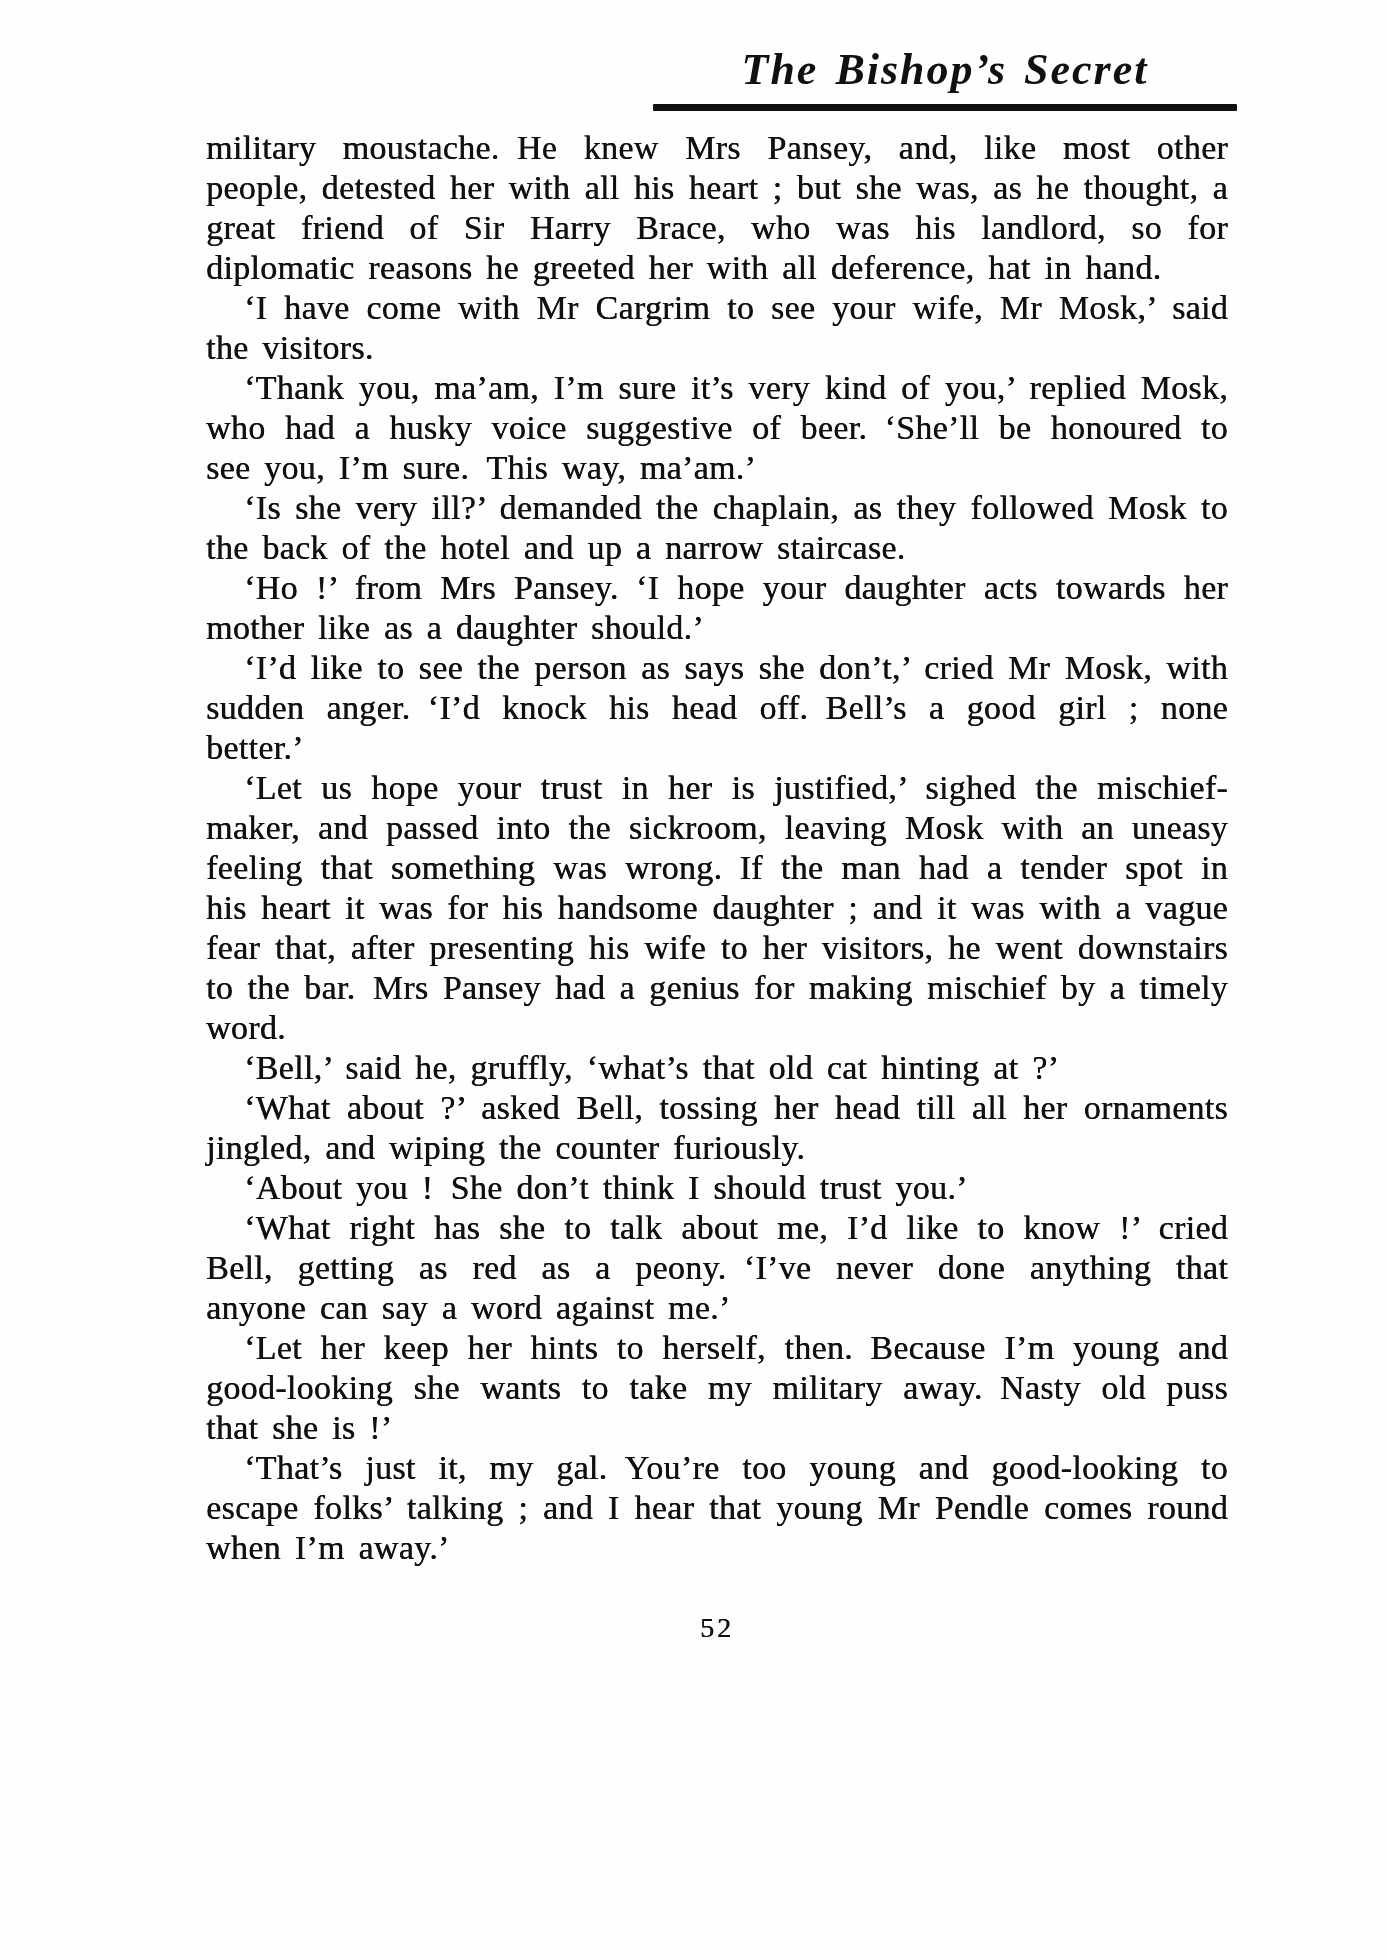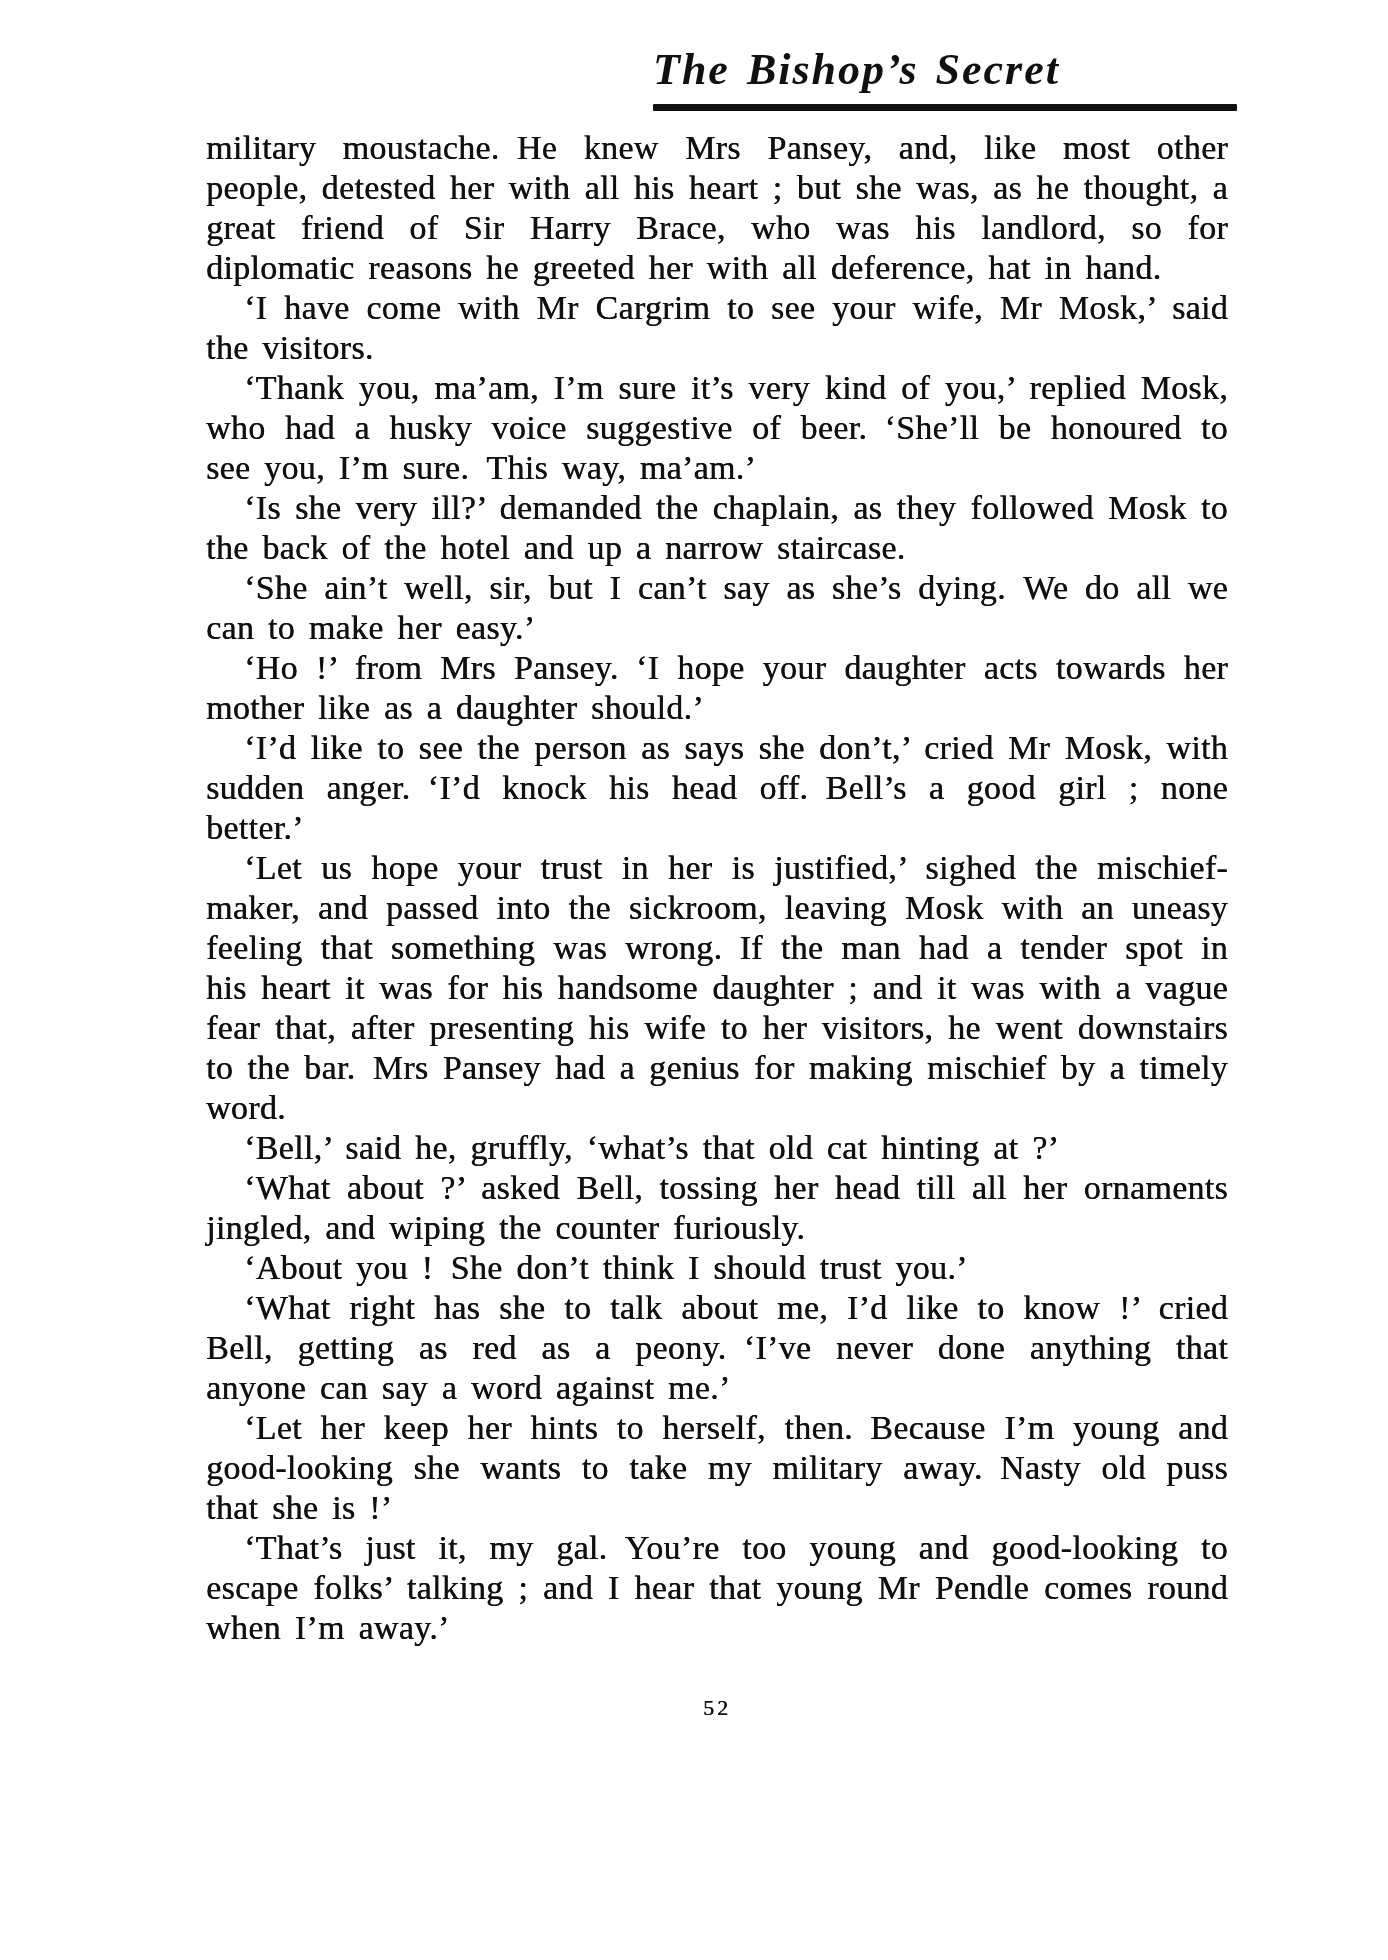--- a/index.html
+++ b/index.html
@@ -18,21 +18,21 @@
   
   .header-wrap{
     position:absolute;
     top:44px;
     right:151px;
     text-align:right;
   }
   .header-inner{
     display:inline-block;
     width:584px;
-    text-align:left;
+    text-align:center;
   }
   .running-title{
     font-style:italic;
     font-weight:bold;
     font-size:44px;
     letter-spacing:2px;
     word-spacing:4px;
     white-space:nowrap;
   }
   .header-rule{
@@ -53,41 +53,40 @@
     word-spacing:5px;
     letter-spacing:0.3px;
     text-shadow:0.4px 0 0 currentColor;
   }
   .para{margin:0;}
   .para.indent{text-indent:38px;}
   .page-num{
     margin-top:40px;
     text-align:center;
     text-indent:0;
-    font-size:22px;
+    font-size:28px;
     letter-spacing:3px;
   }
 </style>
 </head>
 <body>
 
 <div class="header-wrap">
   <div class="header-inner">
     <span class="running-title">The Bishop’s Secret</span>
     <div class="header-rule"></div>
   </div>
 </div>
 
 <div class="text-col">
 
   <p class="para">military moustache. He knew Mrs Pansey, and, like most other people, detested her with all his heart ; but she was, as he thought, a great friend of Sir Harry Brace, who was his landlord, so for diplomatic reasons he greeted her with all deference, hat in hand.</p>
     <p class="para indent">‘I have come with Mr Cargrim to see your wife, Mr Mosk,’ said the visitors.</p>
     <p class="para indent">‘Thank you, ma’am, I’m sure it’s very kind of you,’ replied Mosk, who had a husky voice suggestive of beer. ‘She’ll be honoured to see you, I’m sure. This way, ma’am.’</p>
     <p class="para indent">‘Is she very ill?’ demanded the chaplain, as they followed Mosk to the back of the hotel and up a narrow staircase.</p>
-    <p class="para indent">‘She ain’t well, sir, but I can’t say as she’s dying. We do all we can to make her easy.’</p>
     <p class="para indent">‘Ho !’ from Mrs Pansey. ‘I hope your daughter acts towards her mother like as a daughter should.’</p>
     <p class="para indent">‘I’d like to see the person as says she don’t,’ cried Mr Mosk, with sudden anger. ‘I’d knock his head off. Bell’s a good girl ; none better.’</p>
     <p class="para indent">‘Let us hope your trust in her is justified,’ sighed the mischief-maker, and passed into the sickroom, leaving Mosk with an uneasy feeling that something was wrong. If the man had a tender spot in his heart it was for his handsome daughter ; and it was with a vague fear that, after presenting his wife to her visitors, he went downstairs to the bar. Mrs Pansey had a genius for making mischief by a timely word.</p>
     <p class="para indent">‘Bell,’ said he, gruffly, ‘what’s that old cat hinting at ?’</p>
     <p class="para indent">‘What about ?’ asked Bell, tossing her head till all her ornaments jingled, and wiping the counter furiously.</p>
     <p class="para indent">‘About you ! She don’t think I should trust you.’</p>
     <p class="para indent">‘What right has she to talk about me, I’d like to know !’ cried Bell, getting as red as a peony. ‘I’ve never done anything that anyone can say a word against me.’</p>
     <p class="para indent">‘Let her keep her hints to herself, then. Because I’m young and good-looking she wants to take my military away. Nasty old puss that she is !’</p>
     <p class="para indent">‘That’s just it, my gal. You’re too young and good-looking to escape folks’ talking ; and I hear that young Mr Pendle comes round when I’m away.’</p>
     <p class="page-num">52</p>

